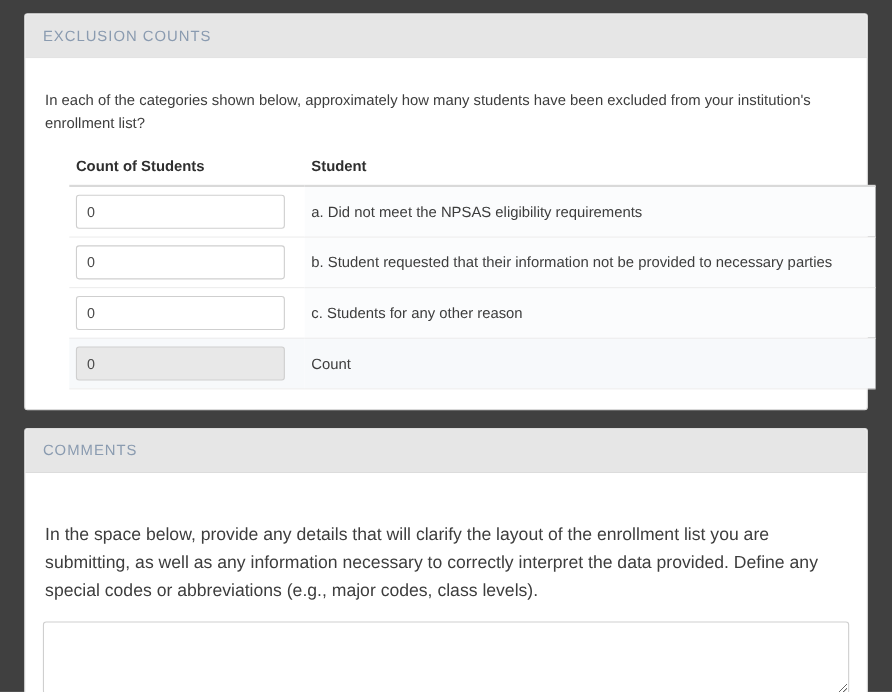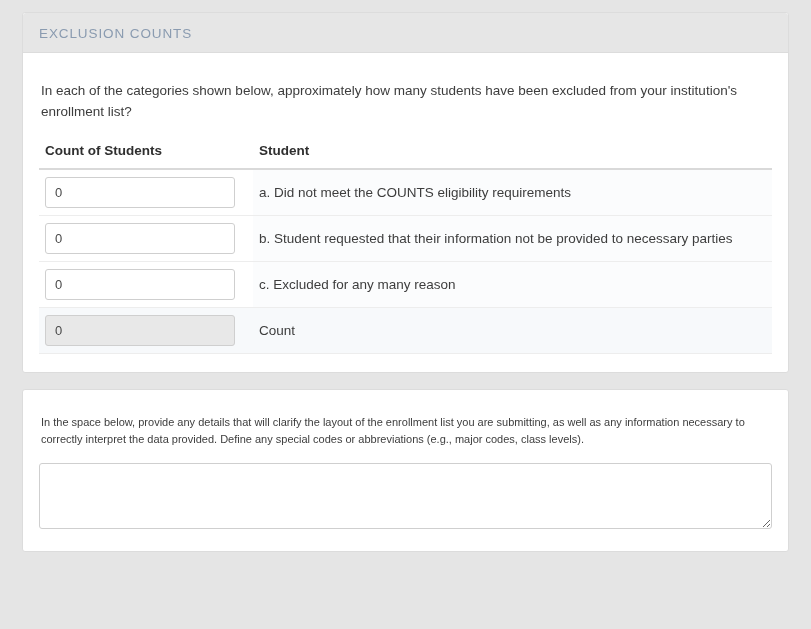--- a/index.html
+++ b/index.html
@@ -11,21 +11,21 @@
     font-family: "Liberation Sans", sans-serif;
   }
   body {
     overflow: hidden;
   }
   .page {
     width: 811px;
     height: 629px;
     box-sizing: border-box;
     padding: 12px 22px 0 22px;
-    background: #e5e5e5;
+    background: #404040;
   }
   .panel {
     border: 1px solid #dcdcdc;
     border-radius: 3px;
     background: #ffffff;
     margin-bottom: 16px;
   }
   .panel-header {
     background: #e6e6e6;
     border-bottom: 1px solid #dcdcdc;
@@ -44,20 +44,21 @@
   .intro-text {
     color: #3d3d3d;
     font-size: 13.5px;
     line-height: 1.55;
     margin: 4px 2px 14px 2px;
   }
   table.counts {
     width: 100%;
     border-collapse: collapse;
     table-layout: fixed;
+    margin-left: 24px;
   }
   table.counts th {
     text-align: left;
     font-size: 13.5px;
     color: #2f2f2f;
     font-weight: bold;
     padding: 6px 8px 10px 6px;
     border-bottom: 2px solid #d9d9d9;
   }
   table.counts th.col-count { width: 200px; }
@@ -85,23 +86,23 @@
     color: #4a4a4a;
     font-family: "Liberation Sans", sans-serif;
     background: #ffffff;
   }
   input.num-input.readonly {
     background: #e8e8e8;
     color: #4a4a4a;
   }
   .comments-text {
     color: #3d3d3d;
-    font-size: 11px;
+    font-size: 16px;
     line-height: 1.6;
-    margin: 0 2px 14px 2px;
+    margin: 20px 2px 14px 2px;
   }
   textarea.comments-box {
     width: 100%;
     box-sizing: border-box;
     height: 66px;
     border: 1px solid #cfcfcf;
     border-radius: 3px;
     padding: 6px 8px;
     font-size: 13px;
     font-family: "Liberation Sans", sans-serif;
@@ -126,45 +127,48 @@
           <tr>
             <th class="col-count">Count of Students</th>
             <th>Student</th>
           </tr>
         </thead>
         <tbody>
           <tr>
             <td>
               <input class="num-input" type="text" value="0" style="">
             </td>
-            <td class="reason-cell">a. Did not meet the COUNTS eligibility requirements</td>
+            <td class="reason-cell">a. Did not meet the NPSAS eligibility requirements</td>
           </tr>
           <tr>
             <td>
               <input class="num-input" type="text" value="0" style="">
             </td>
             <td class="reason-cell">b. Student requested that their information not be provided to necessary parties</td>
           </tr>
           <tr>
             <td>
               <input class="num-input" type="text" value="0" style="">
             </td>
-            <td class="reason-cell">c. Excluded for any many reason</td>
+            <td class="reason-cell">c. Students for any other reason</td>
           </tr>
           <tr class="row-total">
             <td>
               <input class="num-input readonly" type="text" readonly="" value="0" style="">
             </td>
             <td class="reason-cell">Count</td>
           </tr>
         </tbody>
       </table>
     </div>
   </section>
 
   <section class="panel">
+    <div class="panel-header">
+      <span class="panel-title">COMMENTS</span>
+    </div>
     <div class="panel-body">
       <p class="comments-text">In the space below, provide any details that will clarify the layout of the enrollment list you are submitting, as well as any information necessary to correctly interpret the data provided. Define any special codes or abbreviations (e.g., major codes, class levels).</p>
       <textarea class="comments-box" placeholder="" style=""></textarea>
     </div>
   </section>
 
 </div>
 
 </body></html>

